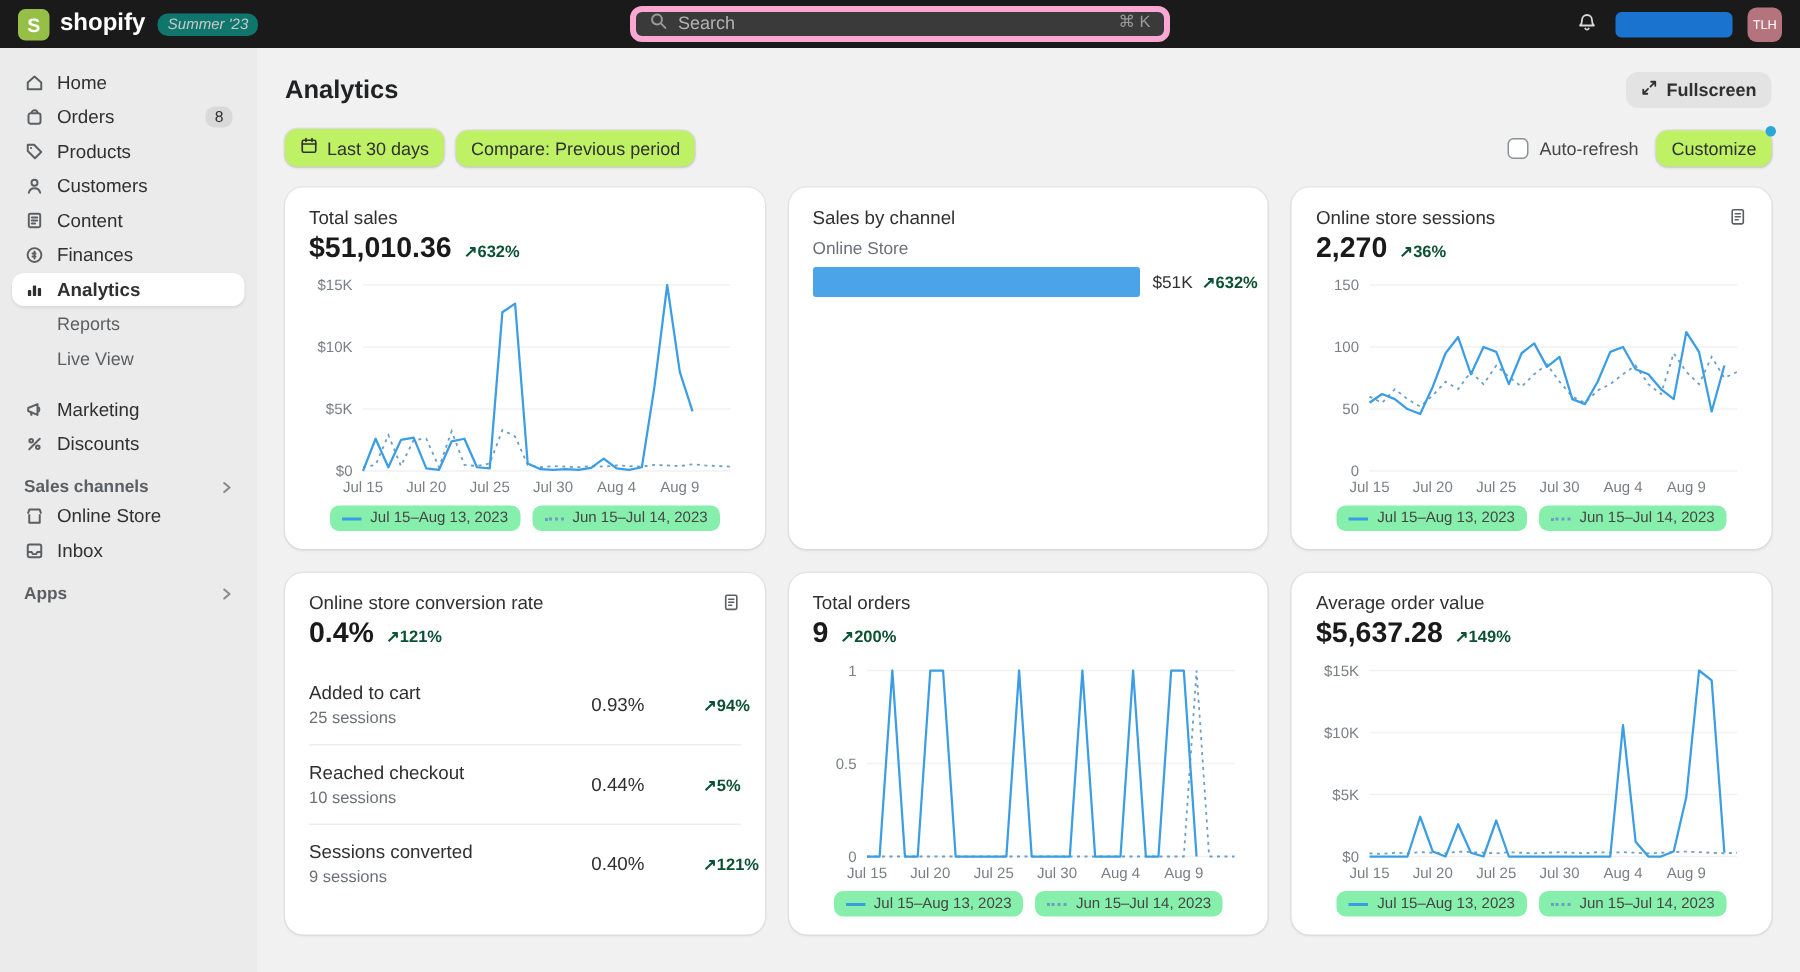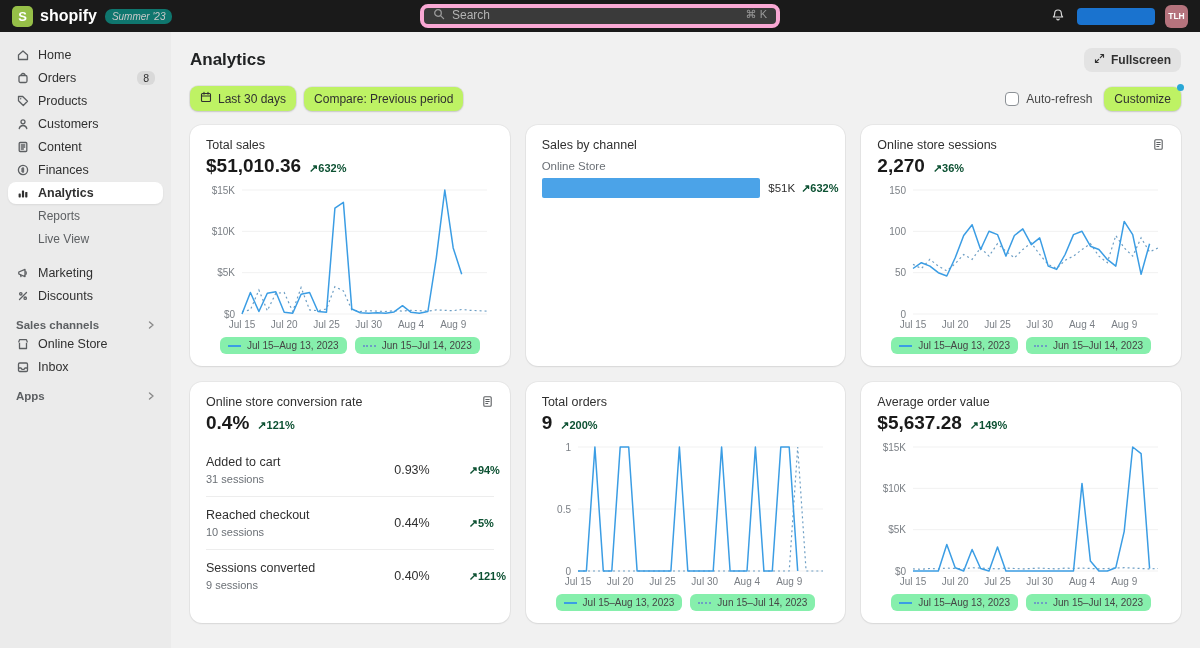--- a/index.html
+++ b/index.html
@@ -25,21 +25,21 @@
     position:absolute; left:50%; transform:translateX(-50%);
     width:360px; height:24px; background:#3a3a3a; border:4px solid #f9a8d4;
     border-radius:8px; display:flex; gap:7px;
     padding:0 9px; color:#b3b3b3; font-size:12px; cursor:text;
   }
   .search-shortcut { margin-left:auto; color:#9a9a9a; font-size:11px; }
   .topbar-right { margin-left:auto; display:flex; align-items:center; gap:10px; }
   .bell-btn { background:none; border:none; padding:2px; cursor:pointer; display:flex; }
   .store-pill { width:78px; height:17px; border-radius:4px; background:#1a73cf; border:none; cursor:pointer; }
   .avatar { width:23px; height:23px; border-radius:6px; background:#b5737d;
-    color:#fff; font-size:8.5px; font-weight:bold; display:flex;
+    color:#fff; font-size:8.5px; font-weight:normal; display:flex;
     align-items:center; justify-content:center; cursor:pointer; border:none; }
   
   .sidebar {
     position:fixed; top:32px; left:0; bottom:0; width:171px;
     background:#ebebeb; padding:8px 0 0 0; z-index:10;
   }
   .nav { padding:4px 8px; display:flex; flex-direction:column; gap:1px; }
   .nav-item { display:flex; align-items:center; gap:8px; padding:4px 8px;
     border-radius:8px; font-size:12.5px; color:#303030; text-decoration:none; cursor:pointer; }
   .nav-item.active { background:#fff; font-weight:bold; box-shadow:0 1px 2px rgba(0,0,0,.08); }
@@ -411,21 +411,21 @@
           </span>
       </div>
       <div class="cval">
         <span class="big">0.4%</span>
         <span class="delta"><span>↗</span><span>121%</span></span>
       </div>
       <div class="f-rows">
         <div class="f-row">
           <div class="f-left">
             <div class="f-label">Added to cart</div>
-            <div class="f-sub">31 sessions</div>
+            <div class="f-sub">25 sessions</div>
           </div>
           <div class="f-rate">0.93%</div>
           <div class="f-delta delta"><span>↗</span><span>94%</span></div>
         </div>
         <div class="f-row">
           <div class="f-left">
             <div class="f-label">Reached checkout</div>
             <div class="f-sub">10 sessions</div>
           </div>
           <div class="f-rate">0.44%</div>

